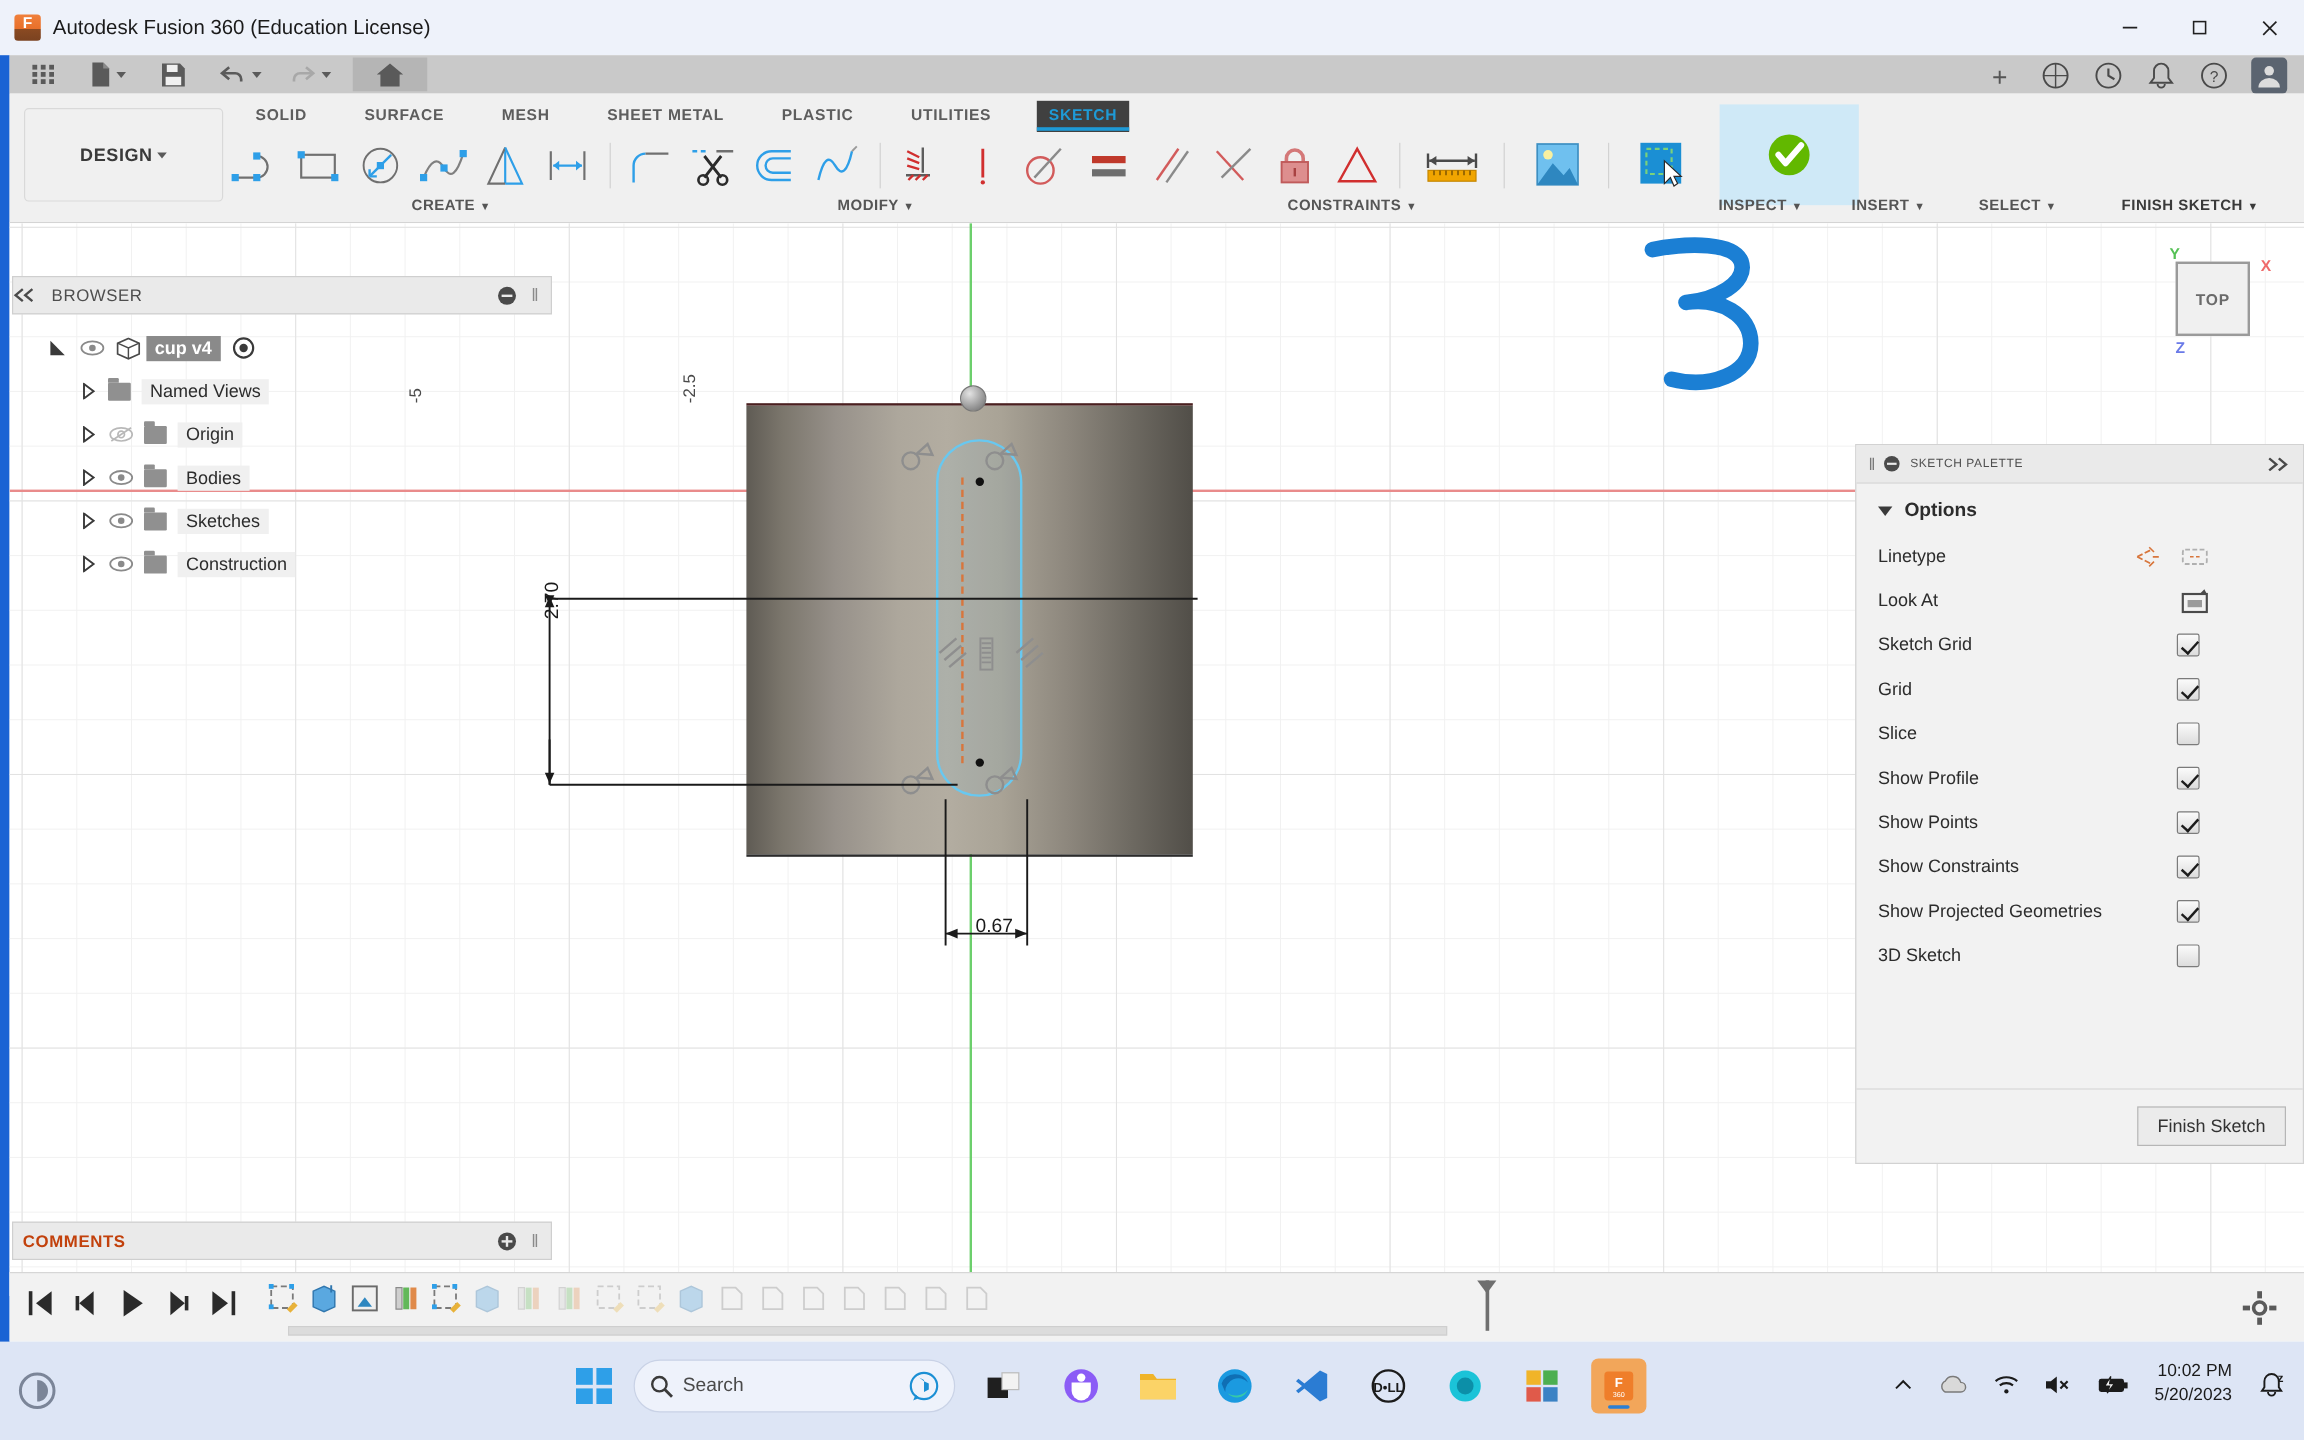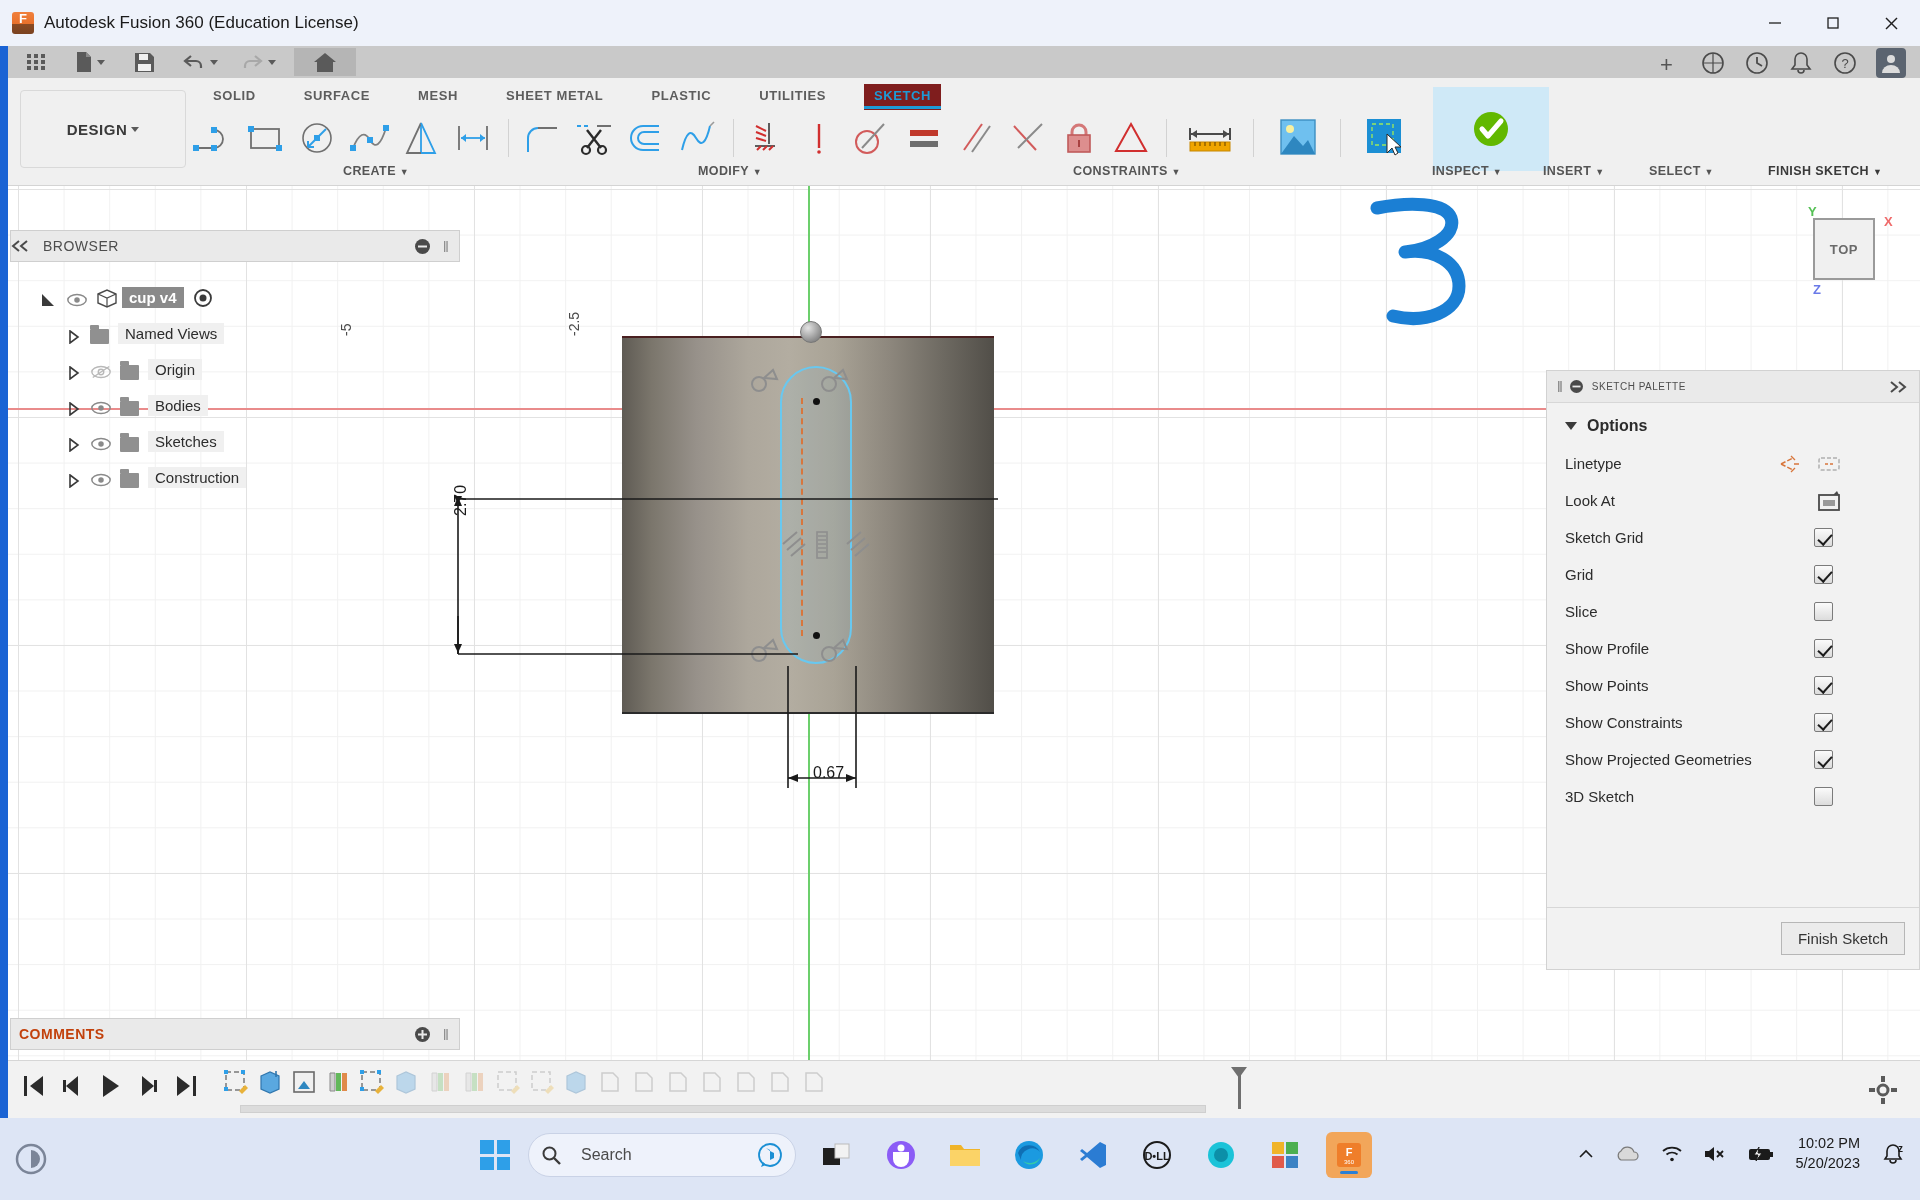--- a/index.html
+++ b/index.html
@@ -81,21 +81,21 @@
     position: absolute; left: 12px; top: 12px; width: 166px; height: 78px;
     border: 1px solid #d9d9d9; border-radius: 4px; background: #f0f0f0;
     display: flex; align-items: center; justify-content: center;
     font-size: 15px; font-weight: bold; color: #3a3a3a; letter-spacing: .5px;
   }
   .tabrow { position: absolute; top: 6px; left: 195px; height: 26px; display: flex; }
   .rib-tab {
     font-size: 13px; font-weight: bold; color: #5d5d5d; letter-spacing: .6px;
     padding: 4px 10px; margin-right: 28px; white-space: nowrap;
   }
-  .rib-tab.active { color: #1e9ad6; background: #7f1d1d; }
+  .rib-tab.active { color: #1e9ad6; background: #404040; }
   .rib-tab.active::after {
     content: ""; display: block; height: 3px; background: #1e9ad6; margin-top: 3px;
     margin-left: -10px; margin-right: -10px;
   }
 
   .icons-row { position: absolute; top: 36px; left: 180px; height: 48px; display: flex; align-items: center; }
   .ic { width: 52px; height: 46px; display: flex; align-items: center; justify-content: center; }
   .vdiv { width: 1px; height: 38px; background: #d2d2d2; margin: 0 8px; }
   .grp-label {
     position: absolute; top: 86px; font-size: 12.5px; font-weight: bold; color: #555; letter-spacing: .4px;
@@ -169,21 +169,21 @@
   .vc-axis { position: absolute; font-size: 13px; font-weight: bold; }
 
   
   .browser {
     position: absolute; top: 230px; left: 10px; width: 450px; height: 32px;
     background: #eaeaea; border: 1px solid #cfcfcf;
     display: flex; align-items: center;
   }
   .browser-title { font-size: 14px; color: #4e4e4e; letter-spacing: .5px; margin-left: 14px; }
   .tree { position: absolute; top: 272px; left: 30px; width: 420px; }
-  .tree-row { display: flex; align-items: flex-end; height: 36px; font-size: 15px; color: #2c2c2c; }
+  .tree-row { display: flex; align-items: center; height: 36px; font-size: 15px; color: #2c2c2c; }
   .tri-hollow { width: 12px; height: 14px; margin-right: 10px; }
   .row-lbl { background: #f0f0f0; padding: 2px 7px; }
   .row-lbl.sel { background: #8a8a8a; color: #fff; font-weight: bold; }
   .eye { width: 22px; height: 16px; margin-right: 8px; }
   .folder {
     width: 19px; height: 15px; background: #909090; border-radius: 1px; margin-right: 9px; position: relative;
   }
   .folder::before {
     content:""; position: absolute; left:0; top:-4px; width:9px; height:4px; background:#909090; border-radius:1px 1px 0 0;
   }
@@ -245,21 +245,21 @@
   .taskbar {
     position: absolute; left: 0; top: 1118px; width: 1920px; height: 82px;
     background: #dde5f5;
   }
   .tb-left { position: absolute; left: 12px; top: 22px; }
   .tb-center { position: absolute; left: 480px; top: 14px; display: flex; align-items: center; gap: 18px; }
   .winlogo { width: 30px; height: 30px; display: grid; grid-template-columns: 1fr 1fr; grid-template-rows: 1fr 1fr; gap: 3px; }
   .winlogo div { background: #2e9fe8; }
   .searchbox {
     width: 268px; height: 44px; border-radius: 22px; background: #eef2fb; border: 1px solid #c9d2e6;
-    display: flex; align-items: center; padding: 0 12px; gap: 20px;
+    display: flex; align-items: center; padding: 0 12px; gap: 8px;
   }
   .search-ph { font-size: 16px; color: #4a4a4a; flex: 1; }
   .tb-app { width: 46px; height: 46px; display: flex; align-items: center; justify-content: center; border-radius: 6px; }
   .tb-right { position: absolute; right: 14px; top: 16px; display: flex; align-items: center; gap: 20px; }
   .clock { font-size: 14.5px; color: #1b1b1b; line-height: 1.35; text-align: right; }
   .tb-active-underline { position: absolute; bottom: 4px; left: 50%; transform: translateX(-50%);
                           width: 18px; height: 3px; border-radius: 2px; background: #2b7fd4; }
 </style>
 </head>
 <body>

